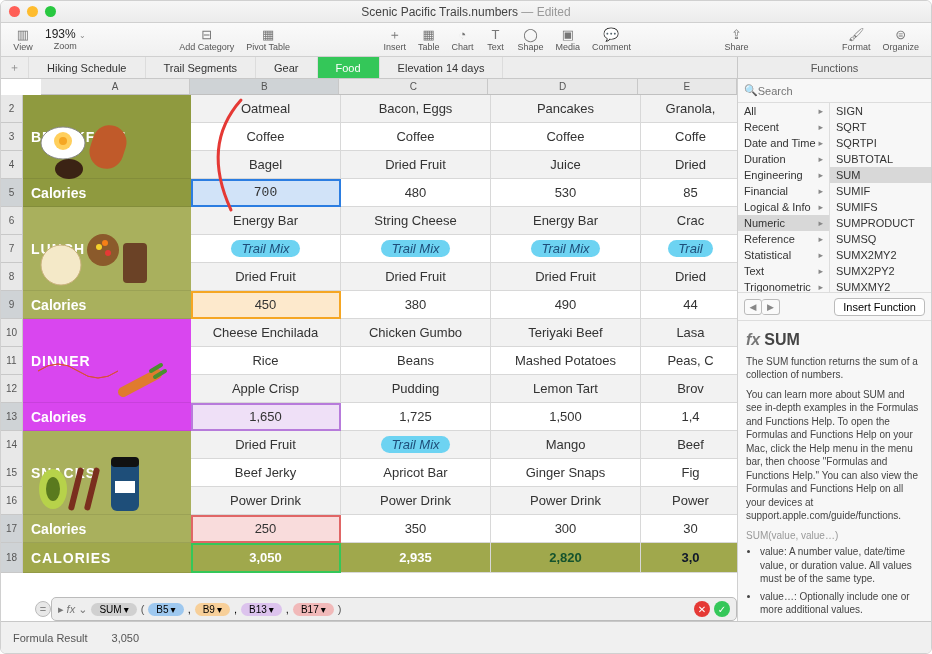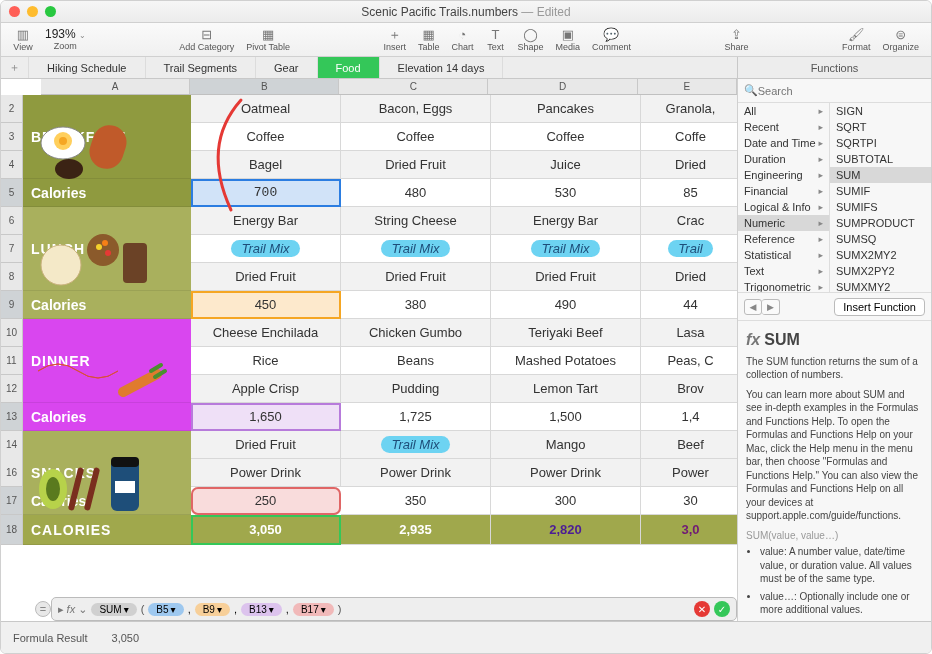--- a/index.html
+++ b/index.html
@@ -49,21 +49,21 @@
 .total .labcol { font-weight:700; letter-spacing:1px;}
 .total .dcol { font-weight:700; color:#fff;}
 
 .stripe1 .dcol { background:#f2f2f2; }
 .stripe0 .dcol { background:#ffffff; }
 
 
 .sel-blue { outline:2px solid #2b7de1; outline-offset:-2px; background:#d1e3f8 !important;font-family:Liberation Mono, monospace;}
 .sel-orange { outline:2px solid #f5a623; outline-offset:-2px; background:#fde9cc !important;}
 .sel-purple { outline:2px solid #b77bdb; outline-offset:-2px; background:#efe0f7 !important;}
-.sel-red { outline:2px solid #e06666; outline-offset:-2px; background:#f9dcdc !important;border-radius:7px;}
+.sel-red { outline:2px solid #e06666; outline-offset:-2px; background:#f9dcdc !important;}
 .sel-green { outline:2px solid #34c759; outline-offset:-2px;}
 .hl-cyan { position:relative; }
 .hl-cyan span { background:#6dd3f2; border-radius:10px; padding:1px 10px; color:#1e4e79; font-style:italic;}
 
 
 .addrow { position:absolute; left:34px; bottom:4px; width:16px;height:16px;border-radius:50%;background:#e8e8e8;border:1px solid #bbb;color:#888;font-size:11px; text-align:center; line-height:14px;}
 
 
 .formulabar { position:absolute; bottom:0; left:50px; right:0; height:24px; background:#eee; border:1px solid #bbb; border-radius:5px; display:flex; align-items:center; font-size:11px; padding:0 6px; gap:4px;}
 .token { border-radius:9px; padding:1px 8px; font-size:10px; display:flex; align-items:center; gap:2px;}
@@ -319,20 +319,28 @@
         <div class="rownum" style="height:32px;line-height:28px">14</div>
         <div class="labcol bg-sn" style="height:84px;position:absolute;left:22px;width:168px">SNACKS</div>
         <div style="width:190px;flex-shrink:0"></div>
         <div class="dcol">Dried Fruit</div>
         <div class="dcol hl-cyan">
             <span>Trail Mix</span>
           </div>
         <div class="dcol">Mango</div>
         <div class="dcol" style="width:100px">Beef </div>
       </div>
+      <div class="trow stripe0" style="height:28px">
+        <div class="rownum" style="height:28px;line-height:28px">15</div>
+        <div style="width:190px;flex-shrink:0"></div>
+        <div class="dcol">Beef Jerky</div>
+        <div class="dcol">Apricot Bar</div>
+        <div class="dcol">Ginger Snaps</div>
+        <div class="dcol" style="width:100px">Fig</div>
+      </div>
       <div class="trow stripe1" style="height:28px">
         <div class="rownum" style="height:28px;line-height:28px">16</div>
         <div style="width:190px;flex-shrink:0"></div>
         <div class="dcol">Power Drink</div>
         <div class="dcol">Power Drink</div>
         <div class="dcol">Power Drink</div>
         <div class="dcol" style="width:100px">Power</div>
       </div>
       <div class="trow cal stripe0" style="height:28px">
         <div class="rownum" style="height:28px;line-height:28px;background:#cfd3d6">17</div>
@@ -341,22 +349,22 @@
         <div class="dcol">350</div>
         <div class="dcol">300</div>
         <div class="dcol" style="width:100px">30</div>
       </div>
 
       <div class="trow total" style="height:30px">
         <div class="rownum" style="height:30px;line-height:30px;background:#cfd3d6">18</div>
         <div class="labcol bg-tot" style="width:168px;margin-left:22px">CALORIES</div>
         <div class="dcol bg-tot sel-green" style="color:#fff">3,050</div>
         <div class="dcol bg-tot" style="color:#fff;background:#a0a84c">2,935</div>
-        <div class="dcol bg-tot" style="color:#4c1d95;background:#a0a84c">2,820</div>
-        <div class="dcol bg-tot" style="width:100px;color:#701a75;background:#a0a84c">3,0</div>
+        <div class="dcol bg-tot" style="color:#14532d;background:#a0a84c">2,820</div>
+        <div class="dcol bg-tot" style="width:100px;color:#0f172a;background:#a0a84c">3,0</div>
       </div>
 
       <svg class="illus" style="top:0;left:190px" width="80" height="120">
         <path d="M50,5 Q10,50 40,115" stroke="#e53935" stroke-width="3" fill="none" stroke-linecap="round"></path>
       </svg>
 
       <svg class="illus" style="top:18px" width="140" height="70">
         <ellipse cx="30" cy="30" rx="22" ry="16" fill="#fff" stroke="#888"></ellipse>
         <circle cx="30" cy="28" r="9" fill="#ffcf5c"></circle>
           <circle cx="30" cy="28" r="4" fill="#f5a623"></circle>

